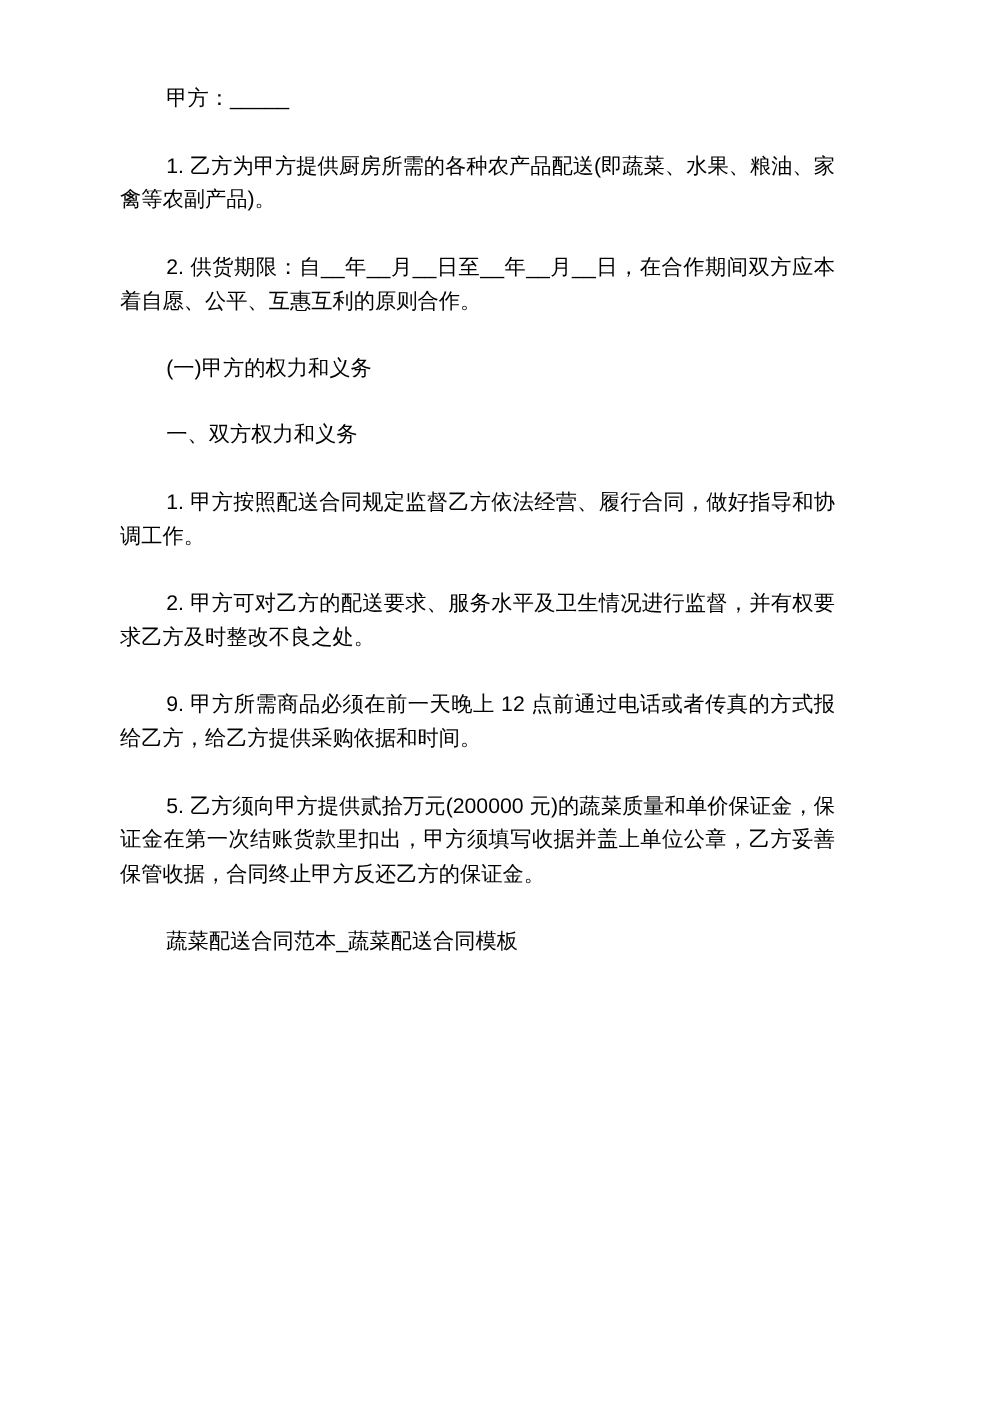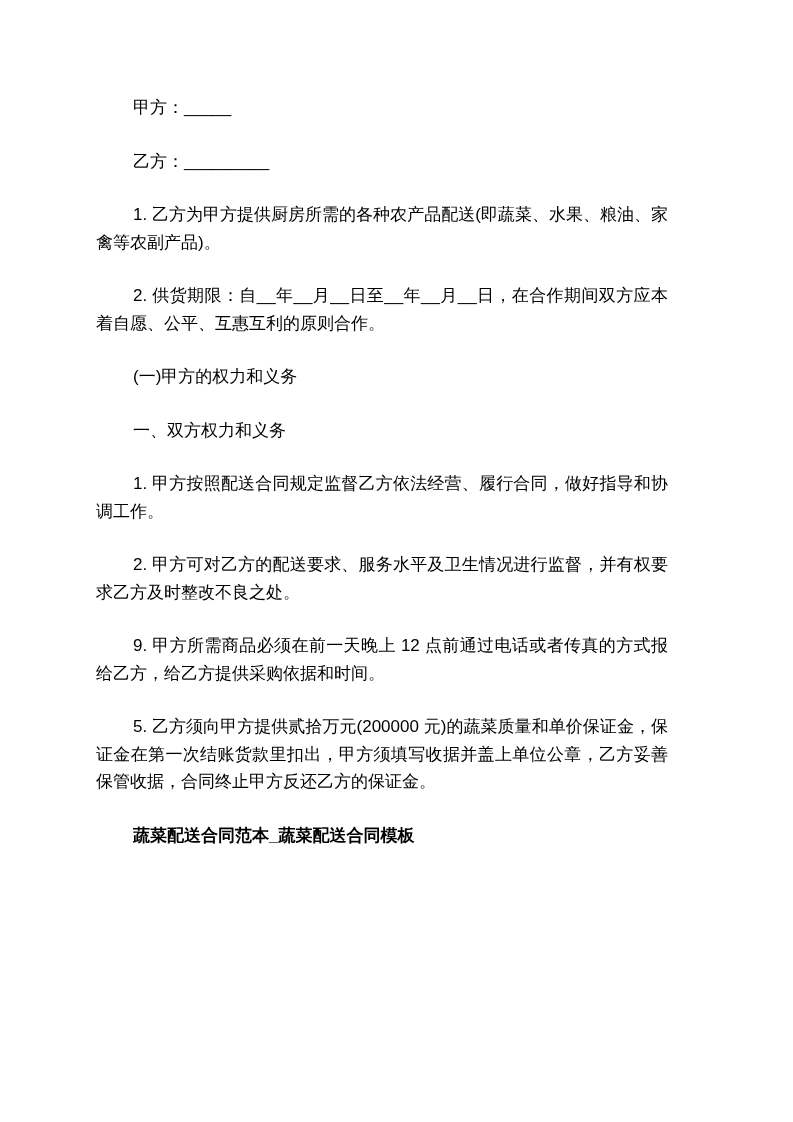--- a/index.html
+++ b/index.html
@@ -11,44 +11,43 @@
   body {
     width: 793px;
     height: 1122px;
     overflow: hidden;
     font-family: "Liberation Sans", "DejaVu Sans", sans-serif;
   }
   .page {
     box-sizing: border-box;
     width: 748px;
     height: 1122px;
-    padding: 94px 80px 0 96px;
+    padding: 65px 80px 0 96px;
     background: #ffffff;
   }
   .para {
     margin: 0 0 26px 0;
     font-size: 17px;
     line-height: 27.5px;
     color: #000000;
     text-indent: 37px;
     white-space: pre-wrap;
     word-break: break-word;
     text-align: justify;
     text-justify: inter-ideograph;
   }
   .para.bold {
-    font-weight: bold;
+    font-weight: normal;
   }
 </style>
 </head>
 <body>
 
 <div class="page">
   <p class="para">甲方：_____</p>
-  <p class="para">乙方：_________</p>
   <p class="para">1. 乙方为甲方提供厨房所需的各种农产品配送(即蔬菜、水果、粮油、家禽等农副产品)。</p>
   <p class="para">2. 供货期限：自__年__月__日至__年__月__日，在合作期间双方应本着自愿、公平、互惠互利的原则合作。</p>
   <p class="para">(一)甲方的权力和义务</p>
   <p class="para">一、双方权力和义务</p>
   <p class="para">1. 甲方按照配送合同规定监督乙方依法经营、履行合同，做好指导和协调工作。</p>
   <p class="para">2. 甲方可对乙方的配送要求、服务水平及卫生情况进行监督，并有权要求乙方及时整改不良之处。</p>
   <p class="para">9. 甲方所需商品必须在前一天晚上 12 点前通过电话或者传真的方式报给乙方，给乙方提供采购依据和时间。</p>
   <p class="para">5. 乙方须向甲方提供贰拾万元(200000 元)的蔬菜质量和单价保证金，保证金在第一次结账货款里扣出，甲方须填写收据并盖上单位公章，乙方妥善保管收据，合同终止甲方反还乙方的保证金。</p>
   <p class="para bold">蔬菜配送合同范本_蔬菜配送合同模板</p>
 </div>

